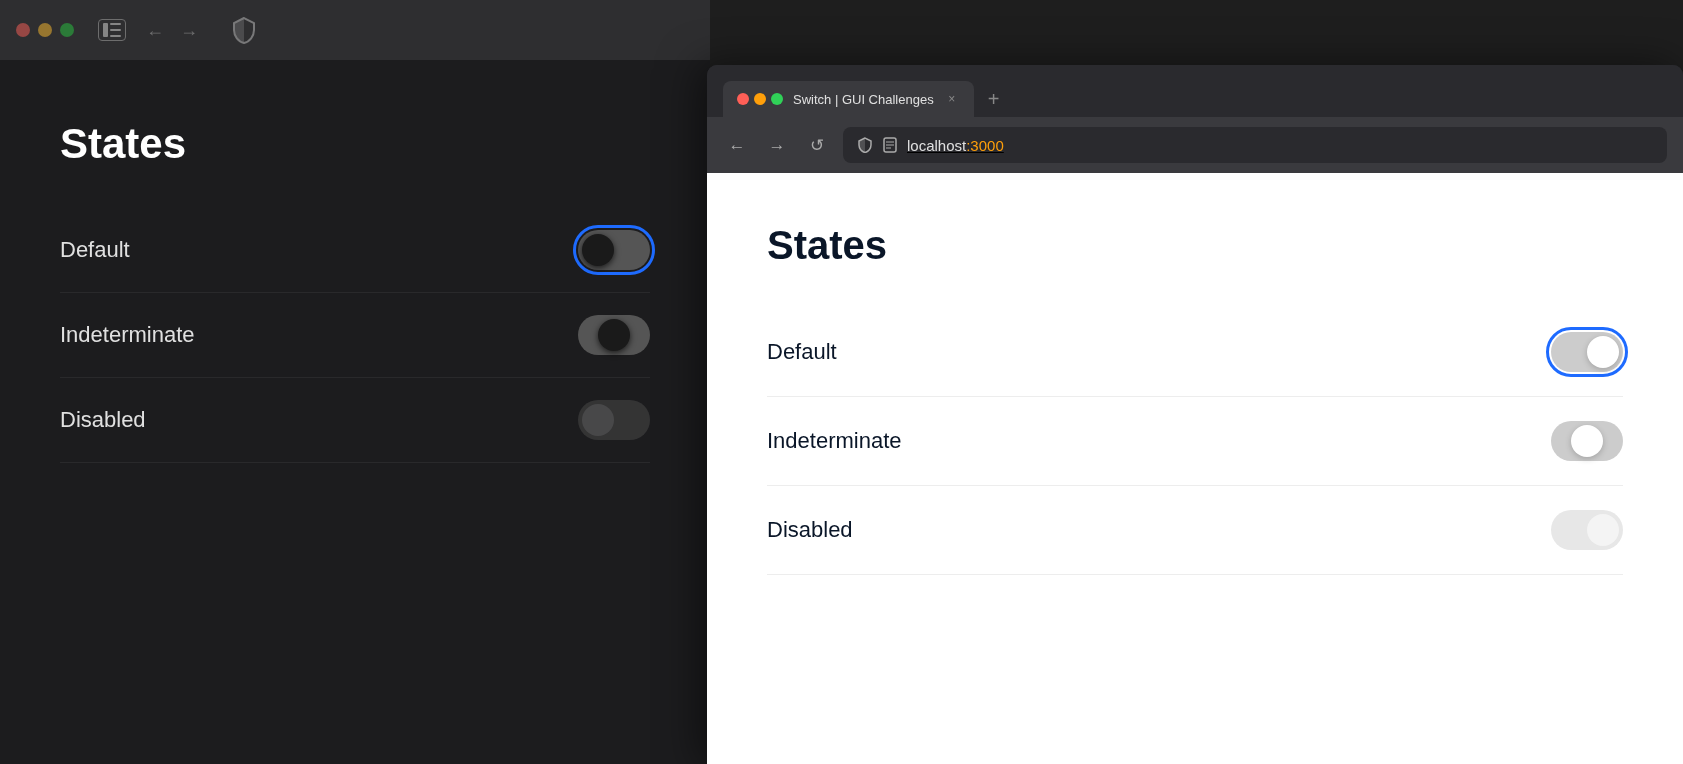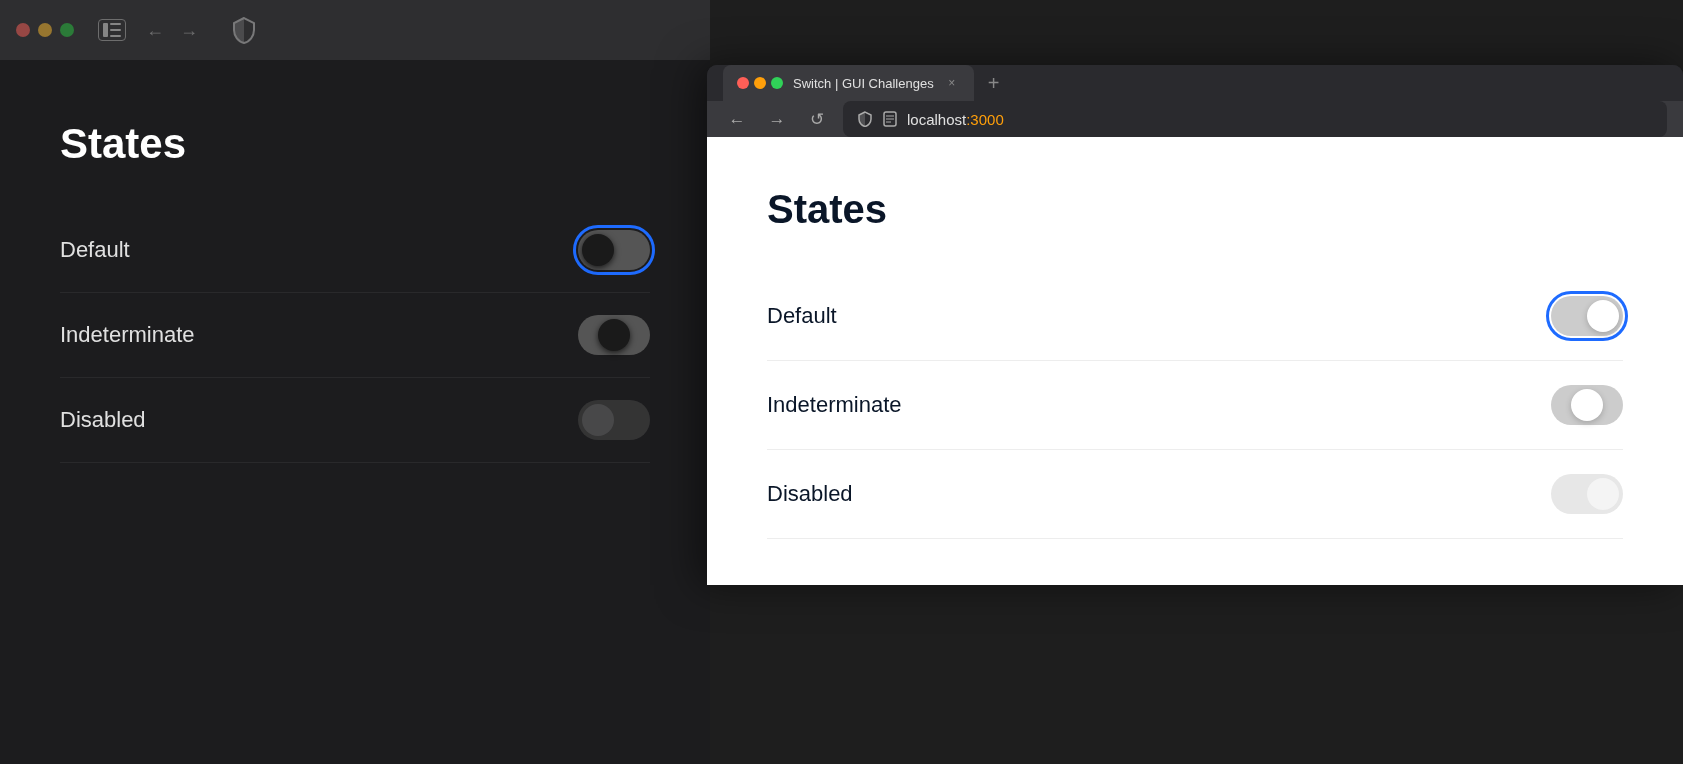--- a/index.html
+++ b/index.html
@@ -172,21 +172,21 @@
       left: 36px;
       background: #7bc858;
     }
 
     
     .right-browser {
       position: absolute;
       left: 707px;
       top: 65px;
       width: 976px;
-      height: 520px;
+      height: 700px;
       background: #2a2a2e;
       border-radius: 10px 10px 0 0;
       box-shadow: -8px 0 40px rgba(0,0,0,0.5);
       display: flex;
       flex-direction: column;
       overflow: hidden;
     }
 
     
     .tab-bar {
@@ -264,20 +264,21 @@
 
     .address-field {
       flex: 1;
       height: 36px;
       background: #2a2a2e;
       border-radius: 8px;
       display: flex;
       align-items: center;
       padding: 0 14px;
       gap: 10px;
+      text-decoration: underline;
     }
 
     .addr-text {
       font-size: 15px;
       color: #e0e0e0;
     }
 
     
     .page-content {
       flex: 1;

